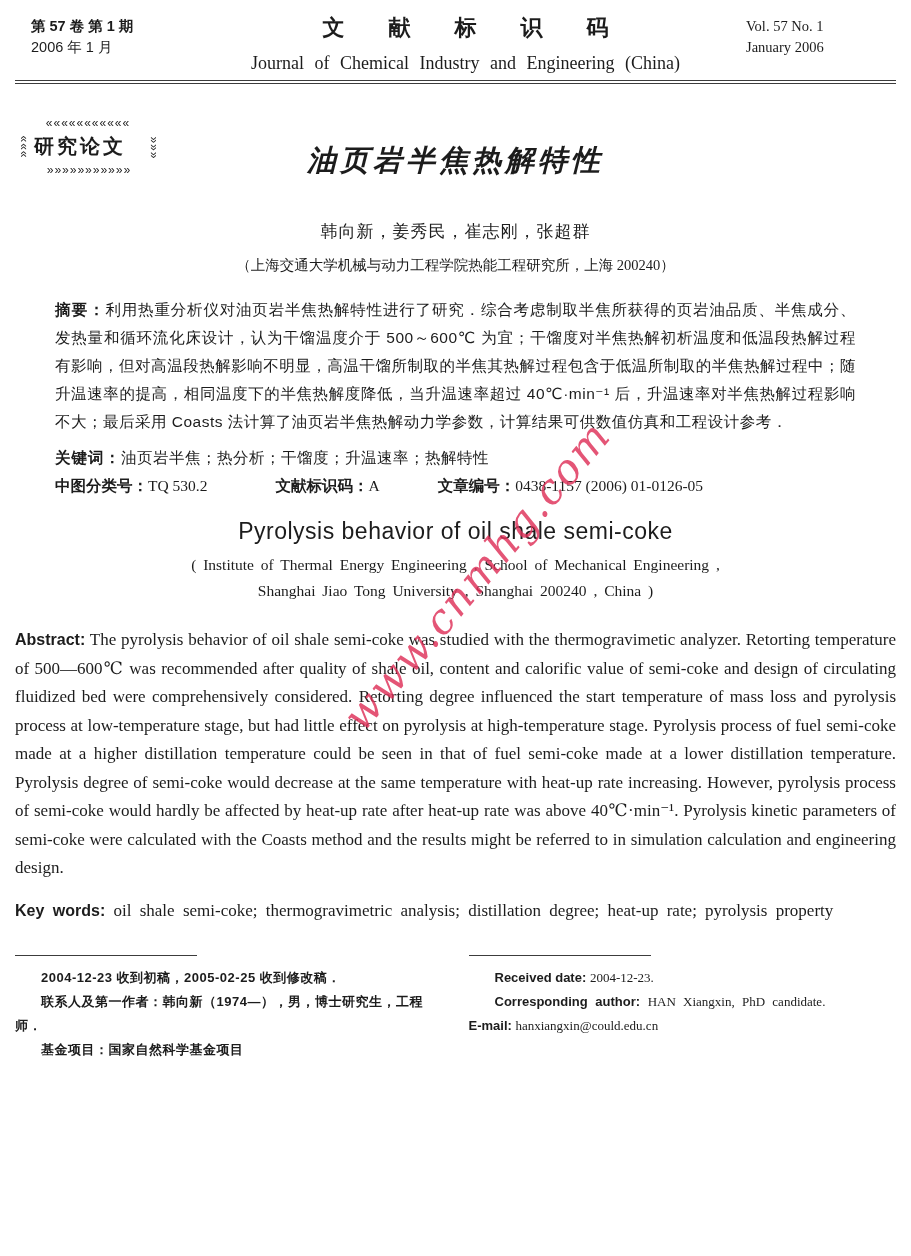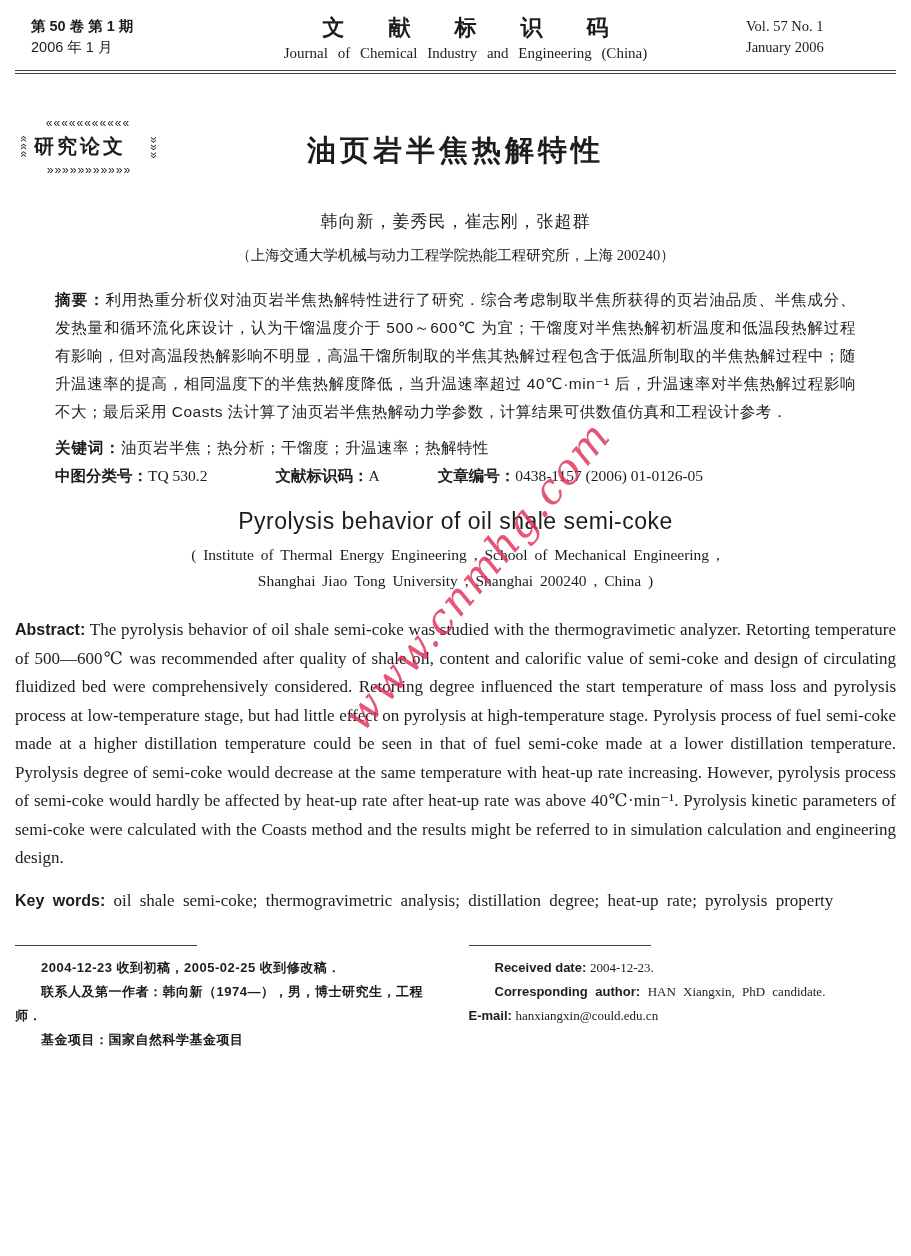--- a/index.html
+++ b/index.html
@@ -11,34 +11,34 @@
   }
   .serif { font-family:"Liberation Serif","DejaVu Serif",serif; }
   .page { padding:0 15px; position:relative; height:100%; }
 
   
   .hdr { display:flex; align-items:flex-start; padding-top:16px; }
   .hdr-left { width:170px; font-size:14.5px; font-weight:bold; line-height:21px; padding-left:16px; }
   .hdr-left .serif-line { font-weight:normal; }
   .hdr-center { flex:1; text-align:center; }
   .jt-cn { font-size:22px; font-weight:bold; letter-spacing:44px; padding-left:44px; line-height:24px; }
-  .jt-en { font-family:"Liberation Serif","DejaVu Serif",serif; font-size:15px; word-spacing:6px; line-height:22px; margin-top:2px; }
+  .jt-en { font-family:"Liberation Serif","DejaVu Serif",serif; font-size:18px; word-spacing:6px; line-height:22px; margin-top:12px; }
   .hdr-right { width:150px; text-align:left; font-family:"Liberation Serif","DejaVu Serif",serif; font-size:14.5px; line-height:21px; }
   .double-rule { margin-top:6px; height:4px; border-top:1.5px solid #3c3c3c; border-bottom:1.5px solid #3c3c3c; }
 
   
   .badge { position:absolute; left:24px; top:118px; width:128px; height:57px; text-align:center; }
   .badge-label { position:absolute; left:0; right:16px; top:15px; font-size:20px; font-weight:bold; letter-spacing:3px; }
   .badge-deco { position:absolute; color:#2a2a2a; font-size:12px; letter-spacing:1px; line-height:10px; white-space:nowrap; }
   .badge-top { top:0; left:8px; right:8px; }
   .badge-bottom { bottom:0; left:8px; right:8px; transform:scaleX(-1); }
   .badge-left  { left:-12px; top:24px; transform:rotate(90deg); }
   .badge-right { right:-12px; top:24px; transform:rotate(-90deg); }
 
-  .cn-title { text-align:center; margin-top:56px; font-size:29px; font-weight:bold; letter-spacing:4px; line-height:40px; }
+  .cn-title { text-align:center; margin-top:56px; font-size:29px; font-weight:bold; letter-spacing:4px; line-height:40px;font-style:italic; }
   .cn-authors { text-align:center; margin-top:40px; font-size:17px; letter-spacing:1px; line-height:24px; }
   .cn-affil { text-align:center; margin-top:10px; font-size:14.5px; line-height:22px; }
 
   
   .cn-block { margin:20px 40px 0 40px; font-size:15.5px; line-height:28px; text-align:justify; letter-spacing:0.5px; }
   .cn-block b { letter-spacing:1px; }
   .clc-row { margin:0 40px; font-size:15.5px; line-height:28px; display:flex; }
   .clc-row .grp2 { margin-left:68px; }
   .clc-row .grp3 { margin-left:58px; }
 
@@ -79,21 +79,21 @@
     pointer-events:none; white-space:nowrap;
   }
 </style>
 </head>
 <body>
 
 <div class="page">
 
   <header class="hdr">
     <div class="hdr-left">
-      <div>第 50 卷  第 1 期</div>
+      <div>第 57 卷  第 1 期</div>
       <div class="serif-line">2006 年 1 月</div>
     </div>
     <div class="hdr-center">
       <div class="jt-cn">文献标识码</div>
       <div class="jt-en">Journal of Chemical Industry and Engineering (China)</div>
     </div>
     <div class="hdr-right">
       <div>Vol. 57  No. 1</div>
       <div>January  2006</div>
     </div>

